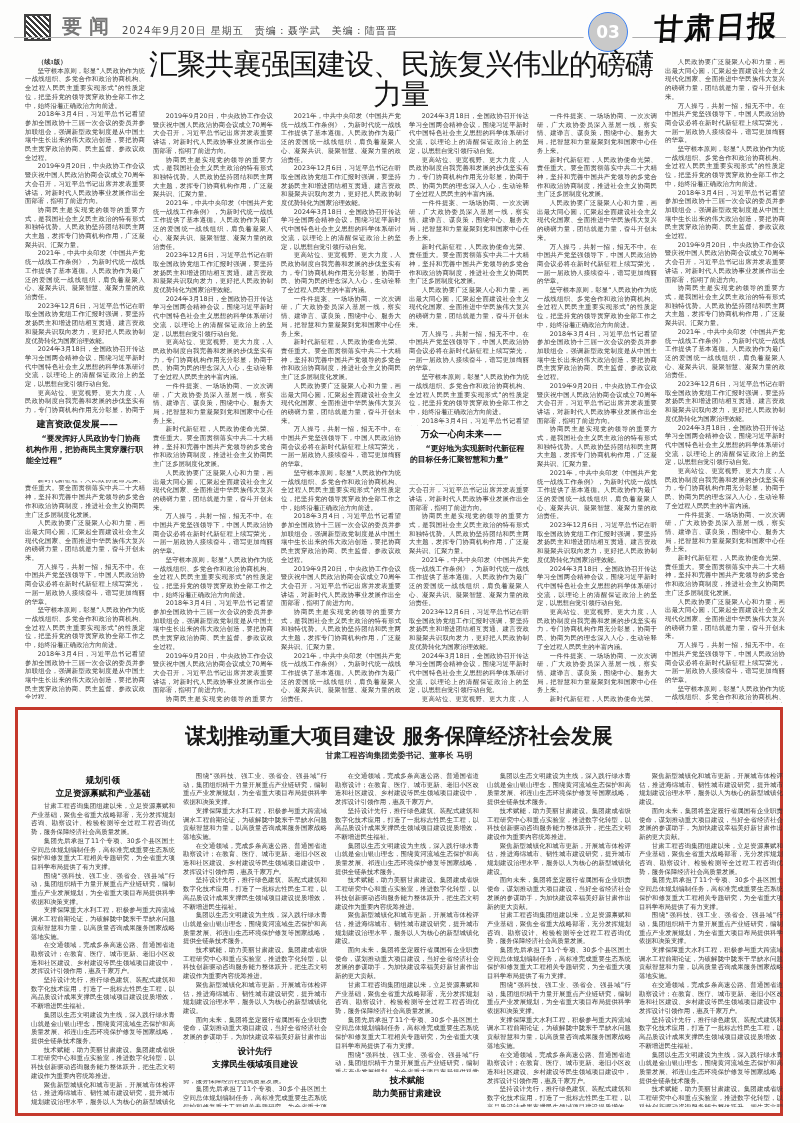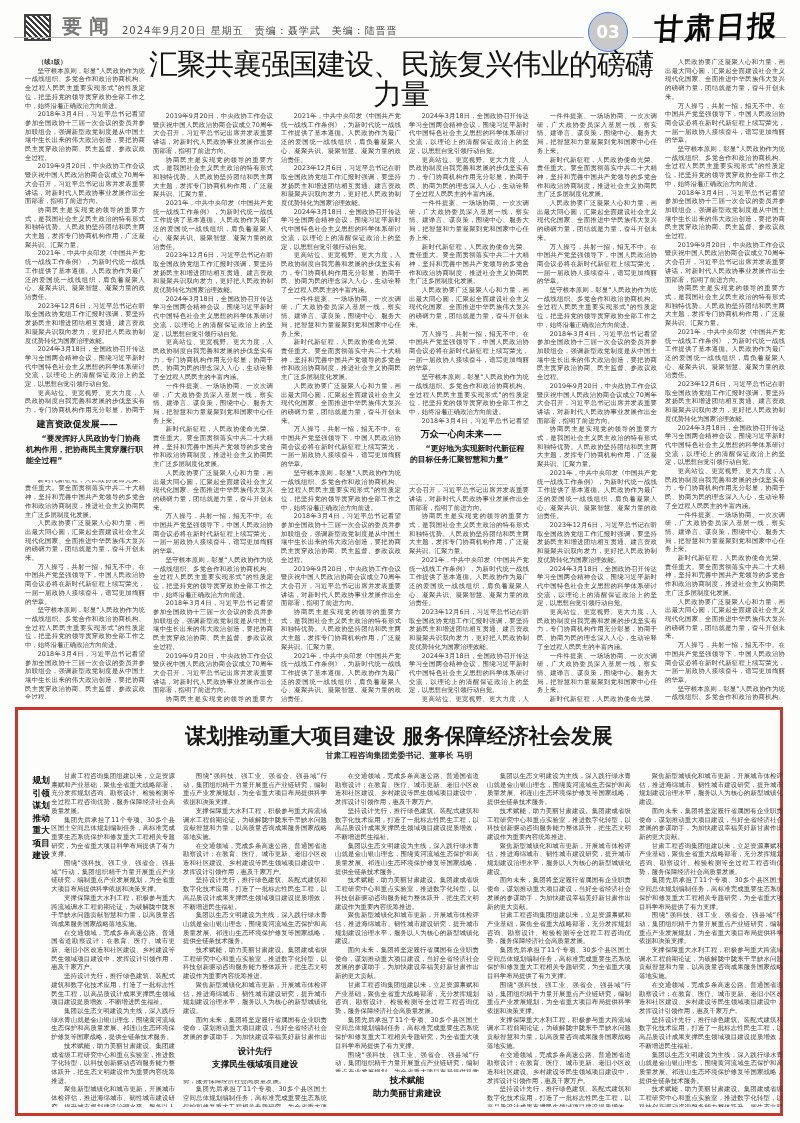--- a/index.html
+++ b/index.html
@@ -27,21 +27,21 @@
   .inline-head .ih-title{font-size:9px;font-weight:bold;color:#111;text-indent:1.2em;line-height:13px;}
   .inline-head .ih-quote{font-size:7.8px;font-weight:bold;color:#222;line-height:11px;text-indent:2em;margin-top:2px;}
   
   .box{position:absolute;left:15px;top:707px;width:768px;height:409px;border:3px solid #c5392c;background:#fdfdfc;box-sizing:border-box;}
   .box-headline{position:absolute;left:0;top:12px;width:100%;text-align:center;
                 font-size:21px;font-weight:900;color:#1a1a1a;letter-spacing:0px;}
   .box-byline{position:absolute;left:0;top:40px;width:100%;text-align:center;font-size:8px;font-weight:bold;color:#333;}
   .colhead{background:#fdfdfc;text-align:center;font-weight:bold;color:#101010;
            font-size:8.6px;line-height:12.5px;padding:2px 0 3px 0;}
   .colhead-overlay{position:absolute;overflow:hidden;}
-  .flexcol{display:flex;flex-direction:row;}
+  .flexcol{display:flex;flex-direction:column;}
   .fill-rest{flex:1 1 auto;overflow:hidden;}
 </style>
 </head>
 <body>
 
 <div class="page">
 
   <div class="qr"></div>
   <div class="section-label">要闻</div>
   <div class="dateline">2024年9月20日 星期五　责编：聂学武　美编：陆晋晋</div>
@@ -160,21 +160,21 @@
     <div class="ih-quote">“要发挥好人民政协专门协商机构作用，把协商民主贯穿履行职能全过程”</div>
   </div>
 
   <div class="box" style="border-color: rgb(197, 57, 44);">
     <div class="box-headline">谋划推动重大项目建设  服务保障经济社会发展</div>
     <div class="box-byline">甘肃工程咨询集团党委书记、董事长  马明</div>
 
     <div class="col flexcol" style="left:13px;top:62px;width:144px;height:335px;">
       <div class="colhead">
         <div>规划引领</div>
-        <div>谋划推动重大项目建设</div>
+        <div>立足资源禀赋和产业基础</div>
       </div>
       <div class="fill-rest">
           <p>甘肃工程咨询集团组建以来，立足资源禀赋和产业基础，聚焦全省重大战略部署，充分发挥规划咨询、勘察设计、检验检测等全过程工程咨询优势，服务保障经济社会高质量发展。</p>
           <p>集团先后承担了11个专项、30多个县区国土空间总体规划编制任务，高标准完成重要生态系统保护和修复重大工程相关专题研究，为全省重大项目科学布局提供了有力支撑。</p>
           <p>围绕“强科技、强工业、强省会、强县域”行动，集团组织精干力量开展重点产业链研究，编制重点产业发展规划，为全省重大项目布局提供科学依据和决策支撑。</p>
           <p>支撑保障重大水利工程，积极参与重大跨流域调水工程前期论证，为破解陇中陇东干旱缺水问题贡献智慧和力量，以高质量咨询成果服务国家战略落地实施。</p>
           <p>在交通领域，完成多条高速公路、普通国省道勘察设计；在教育、医疗、城市更新、老旧小区改造和社区建设、乡村建设等民生领域项目建设中，发挥设计引领作用，惠及千家万户。</p>
           <p>坚持设计先行，推行绿色建筑、装配式建筑和数字化技术应用，打造了一批标志性民生工程，以高品质设计成果支撑民生领域项目建设提质增效，不断增进民生福祉。</p>
           <p>集团以生态文明建设为主线，深入践行绿水青山就是金山银山理念，围绕黄河流域生态保护和高质量发展、祁连山生态环境保护修复等国家战略，提供全链条技术服务。</p>
           <p>技术赋能，助力美丽甘肃建设。集团建成省级工程研究中心和重点实验室，推进数字化转型，以科技创新驱动咨询服务能力整体跃升，把生态文明建设作为重要内容统筹推进。</p>

